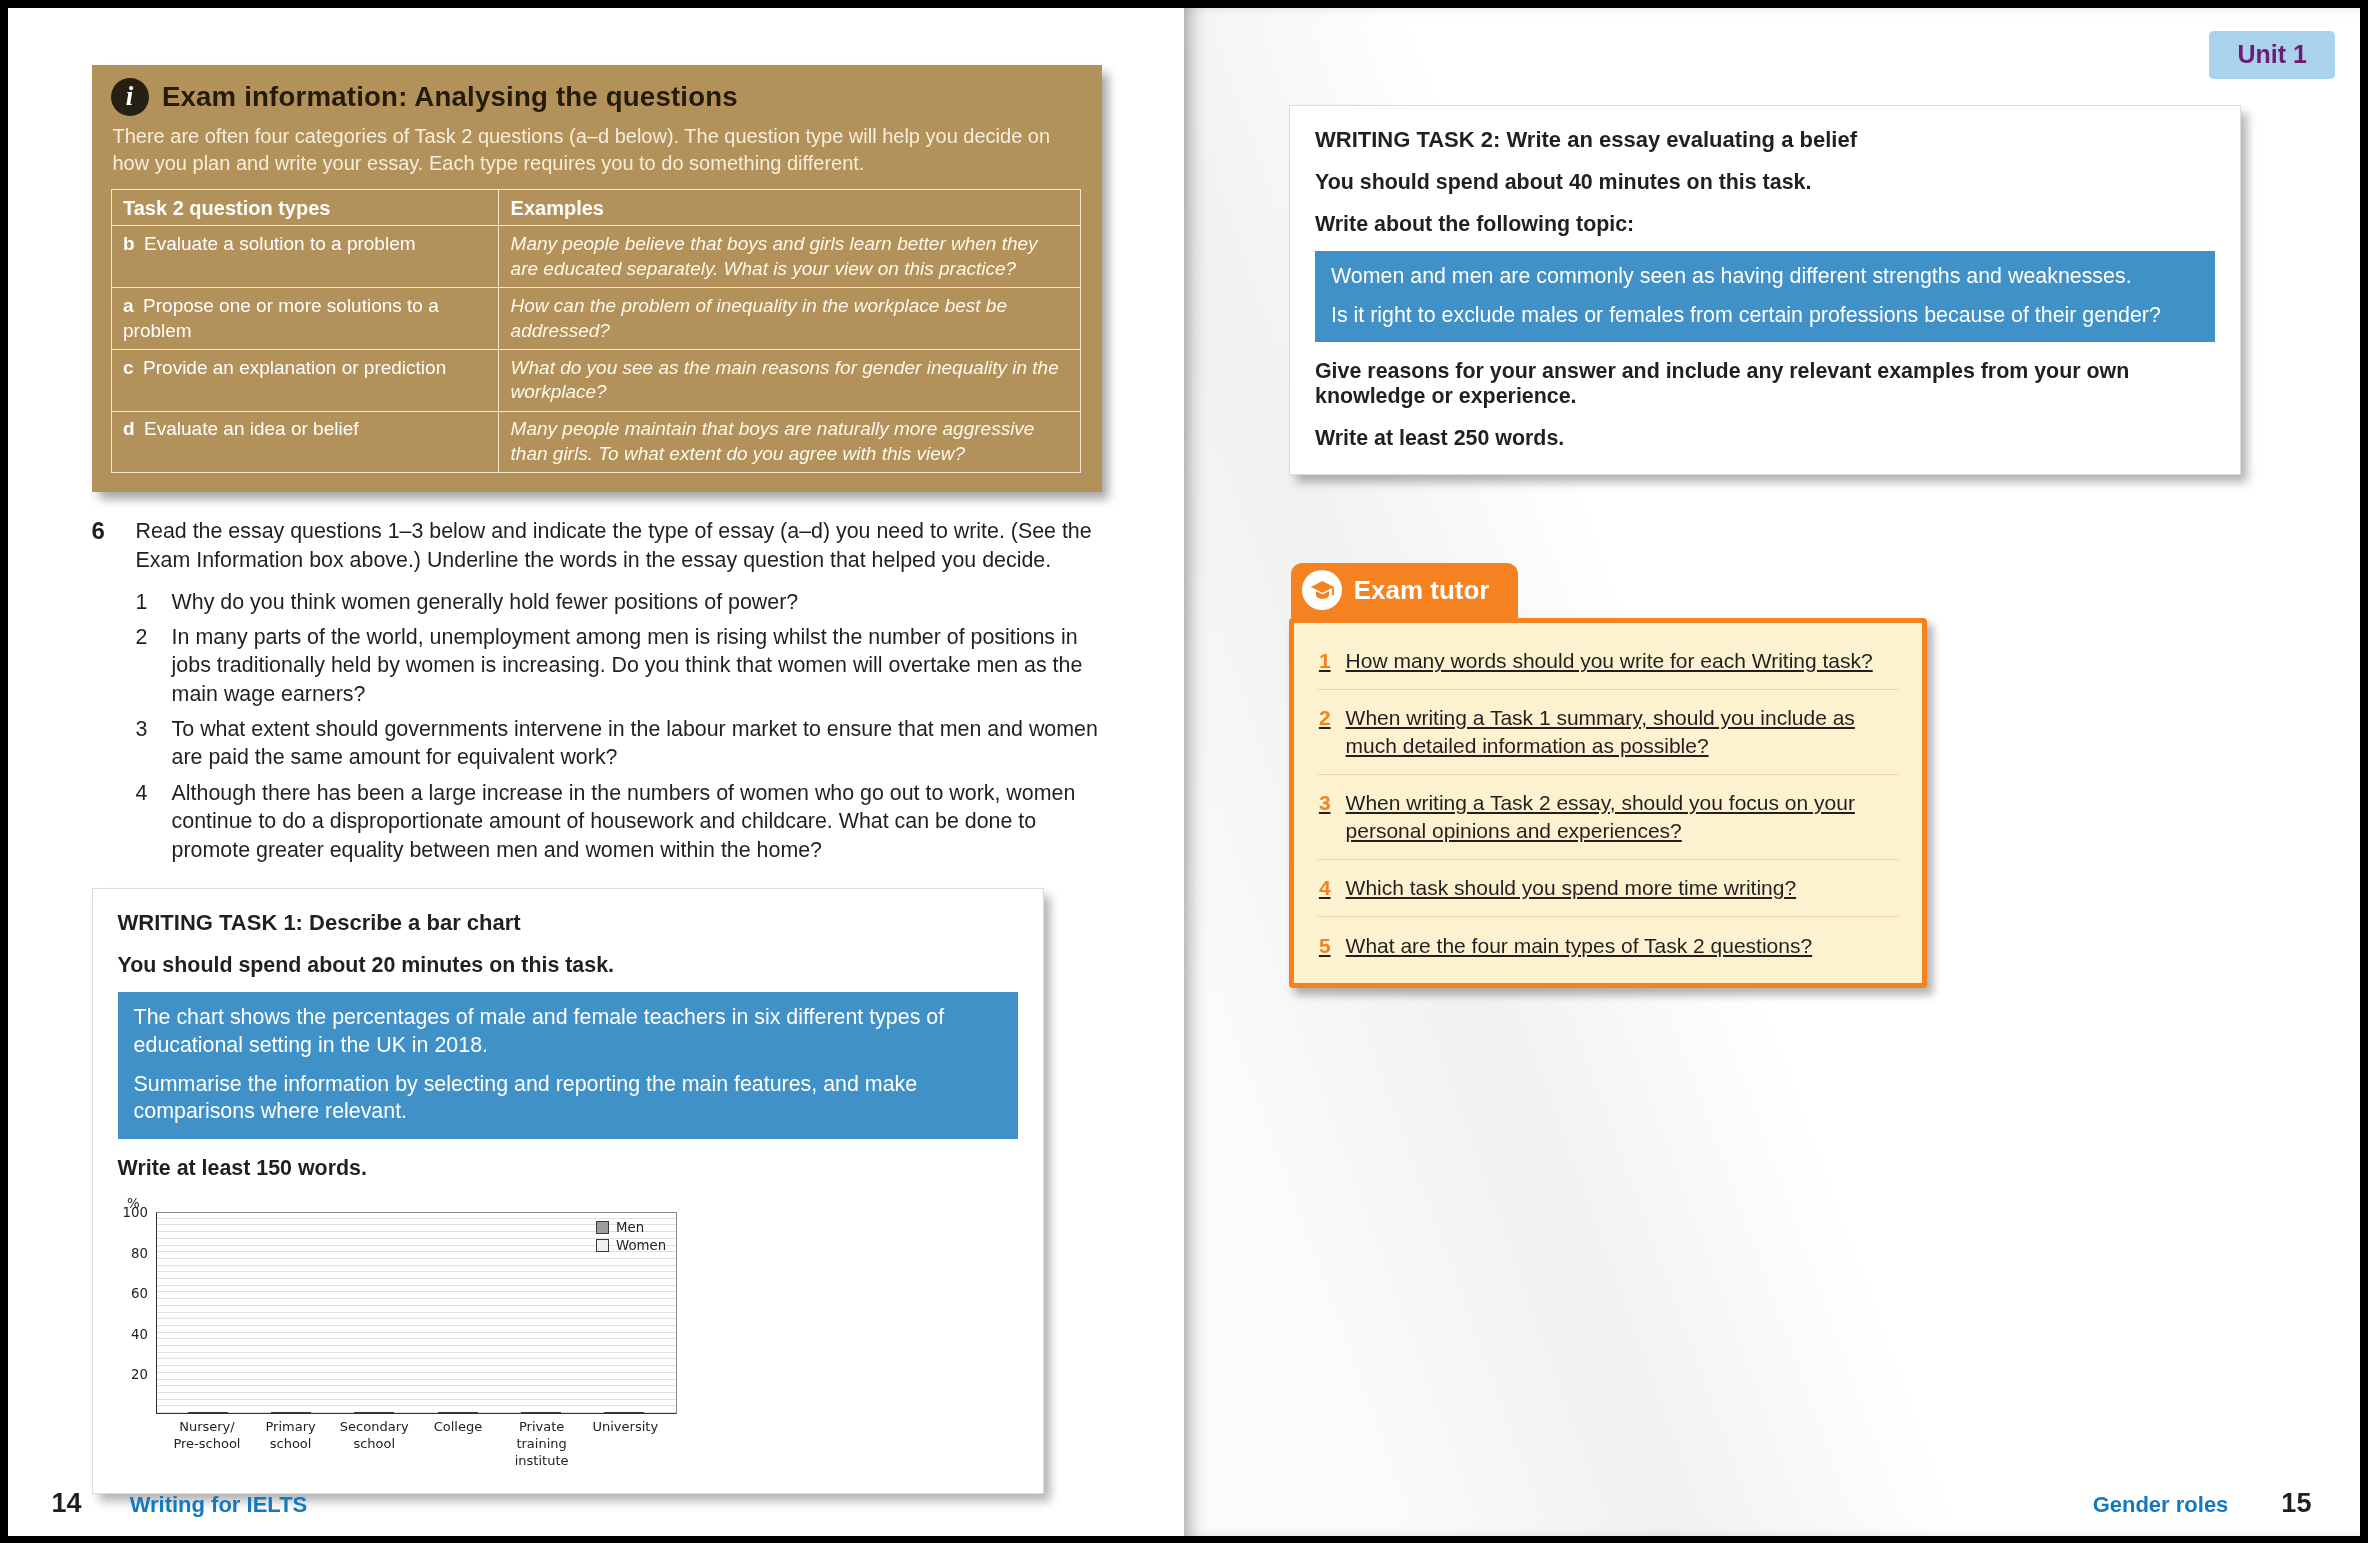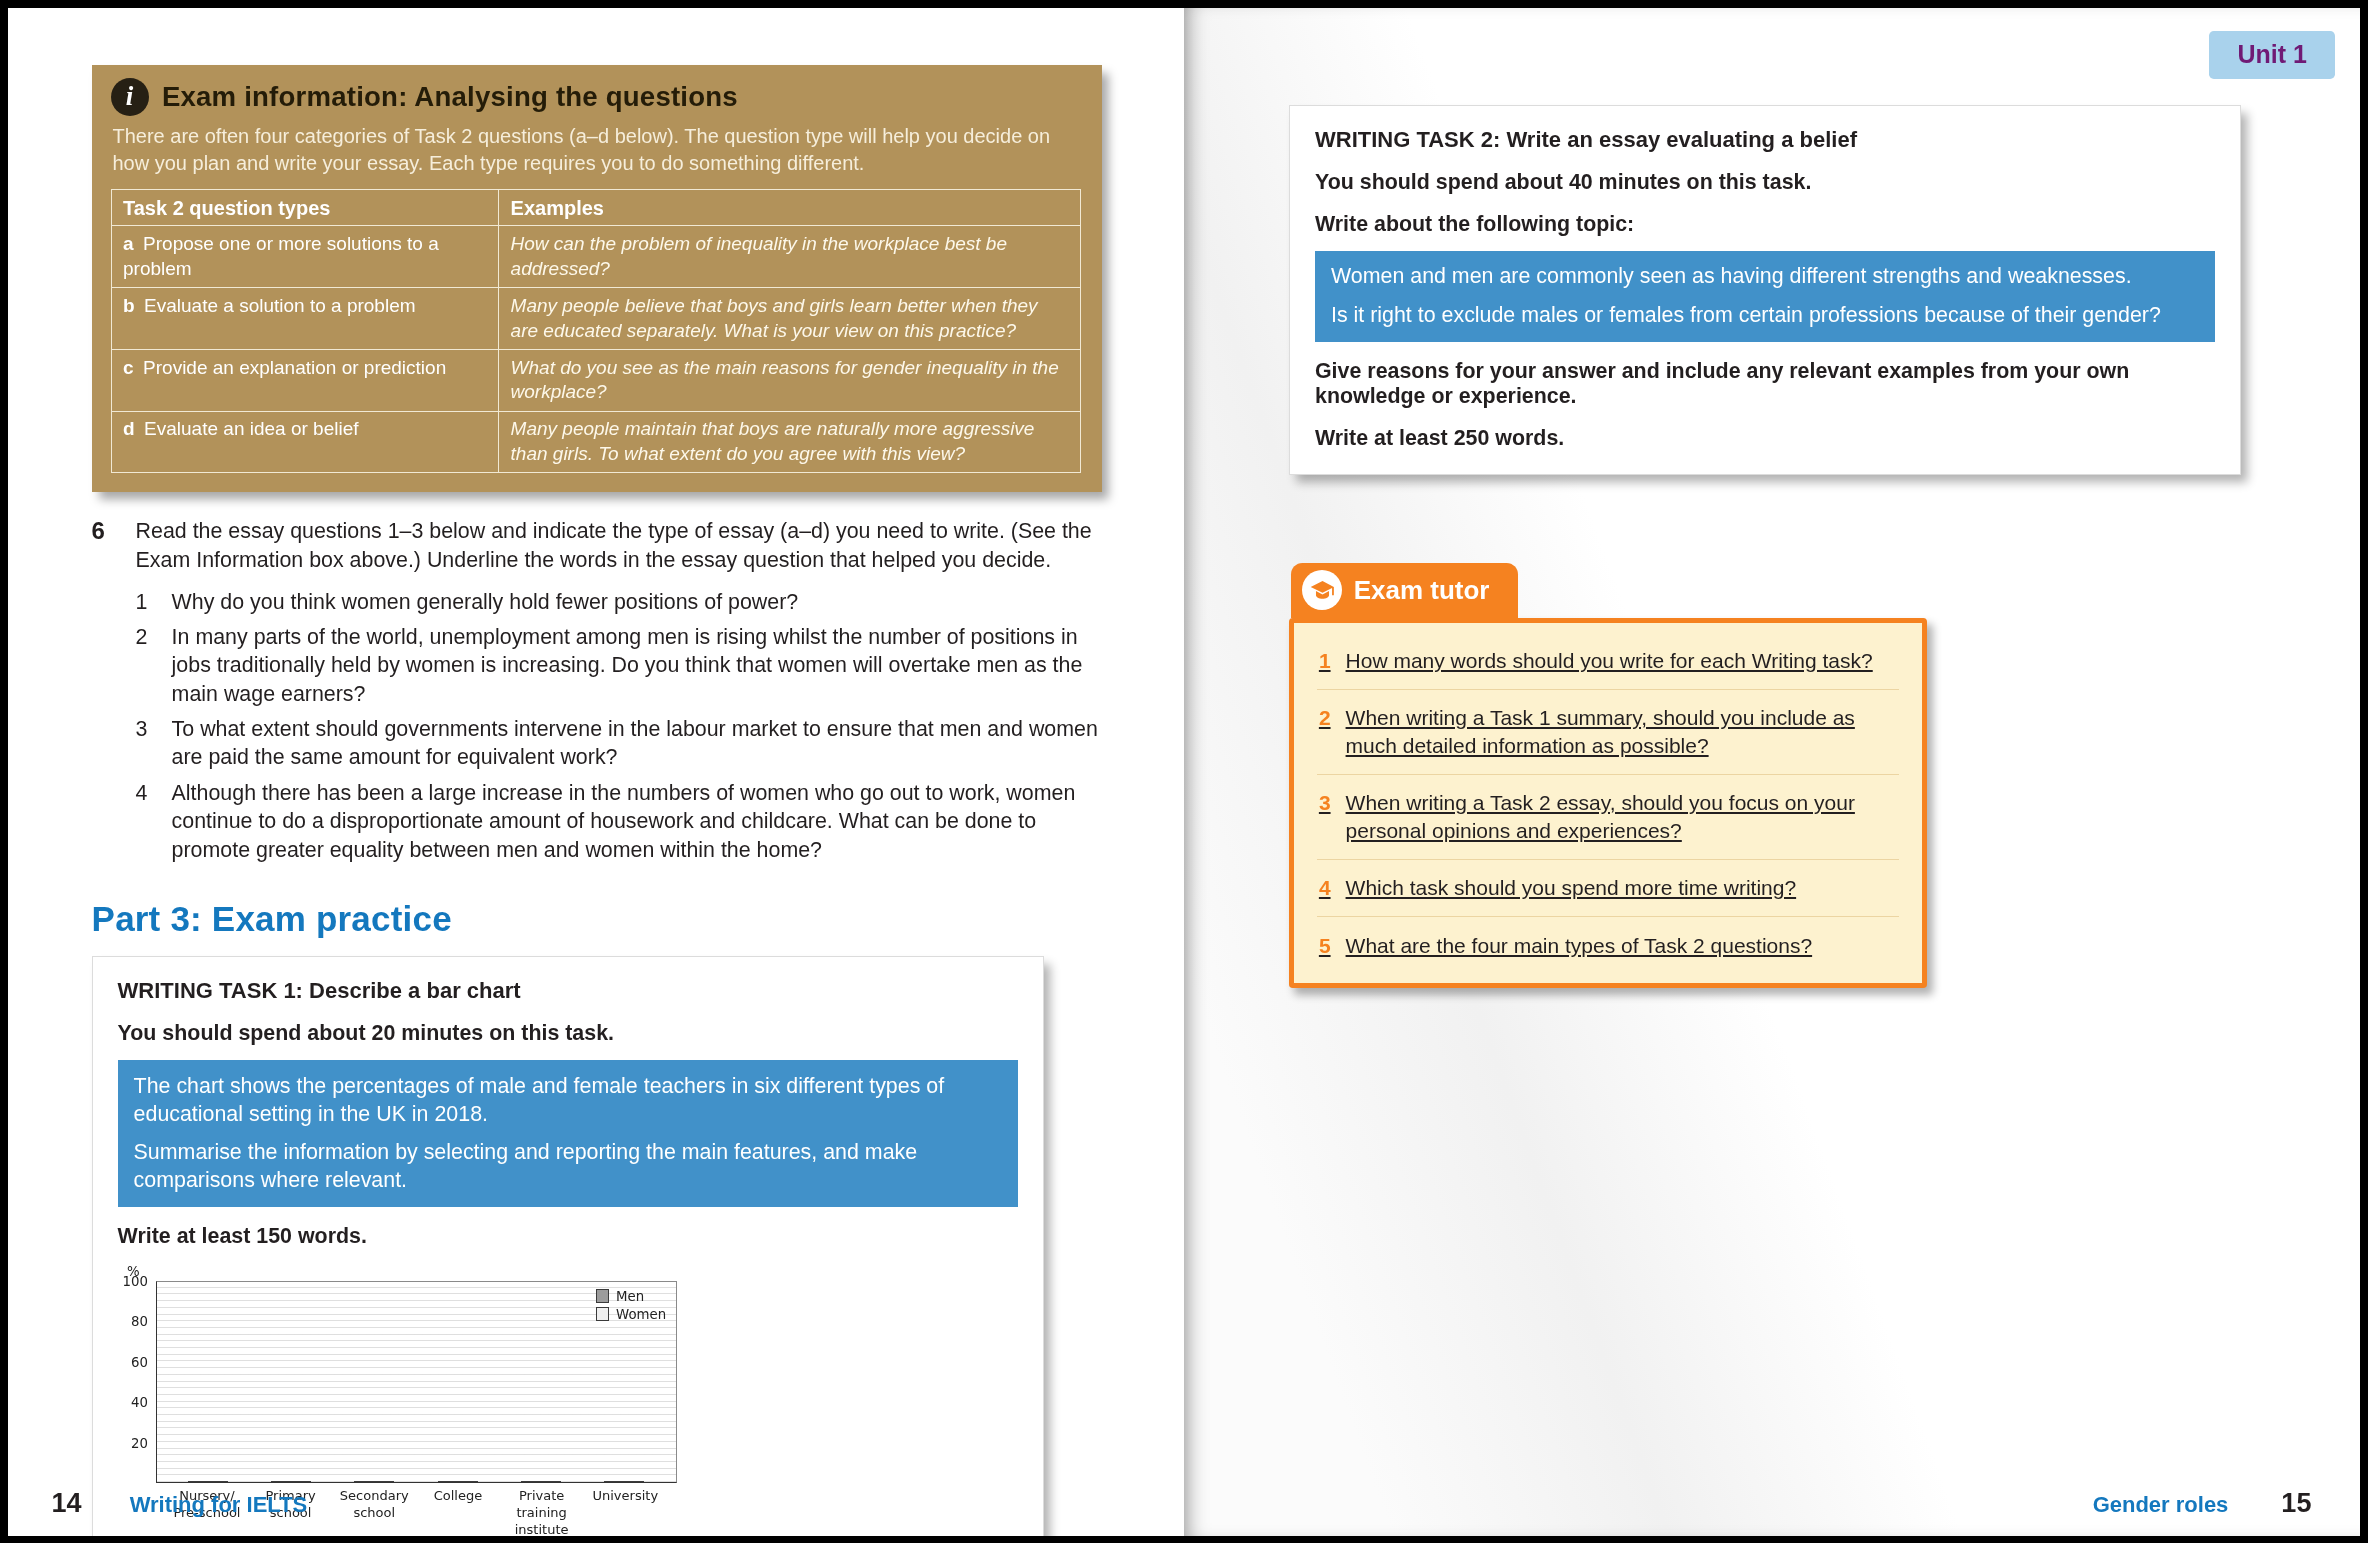--- a/index.html
+++ b/index.html
@@ -138,26 +138,26 @@
       <p class="exam-info-intro">There are often four categories of Task 2 questions (a–d below). The question type will help you decide on how you plan and write your essay. Each type requires you to do something different.</p>
       <table class="exam-table">
         <thead>
           <tr>
             <th class="col-type">Task 2 question types</th>
             <th>Examples</th>
           </tr>
         </thead>
         <tbody>
           <tr>
+            <td><span class="row-letter">b</span><span>Evaluate a solution to a problem</span></td>
+            <td class="example-text">Many people believe that boys and girls learn better when they are educated separately. What is your view on this practice?</td>
+          </tr>
+          <tr>
             <td><span class="row-letter">a</span><span>Propose one or more solutions to a problem</span></td>
             <td class="example-text">How can the problem of inequality in the workplace best be addressed?</td>
-          </tr>
-          <tr>
-            <td><span class="row-letter">b</span><span>Evaluate a solution to a problem</span></td>
-            <td class="example-text">Many people believe that boys and girls learn better when they are educated separately. What is your view on this practice?</td>
           </tr>
           <tr>
             <td><span class="row-letter">c</span><span>Provide an explanation or prediction</span></td>
             <td class="example-text">What do you see as the main reasons for gender inequality in the workplace?</td>
           </tr>
           <tr>
             <td><span class="row-letter">d</span><span>Evaluate an idea or belief</span></td>
             <td class="example-text">Many people maintain that boys are naturally more aggressive than girls. To what extent do you agree with this view?</td>
           </tr>
         </tbody>
@@ -182,21 +182,20 @@
             <span class="q-text">To what extent should governments intervene in the labour market to ensure that men and women are paid the same amount for equivalent work?</span>
           </div>
           <div class="q-item">
             <span class="q-num">4</span>
             <span class="q-text">Although there has been a large increase in the numbers of women who go out to work, women continue to do a disproportionate amount of housework and childcare. What can be done to promote greater equality between men and women within the home?</span>
           </div>
         </div>
       </div>
     </div>
 
-    <h1 class="part3-heading">Part 3: Exam practice</h1>
 
     <div class="task-box task1">
       <h3 class="task-title">WRITING TASK 1: Describe a bar chart</h3>
       <p class="task-line">You should spend about 20 minutes on this task.</p>
       <div class="blue-box">
         <p>The chart shows the percentages of male and female teachers in six different types of educational setting in the UK in 2018.</p>
         <p>Summarise the information by selecting and reporting the main features, and make comparisons where relevant.</p>
       </div>
       <p class="task-line">Write at least 150 words.</p>
 

